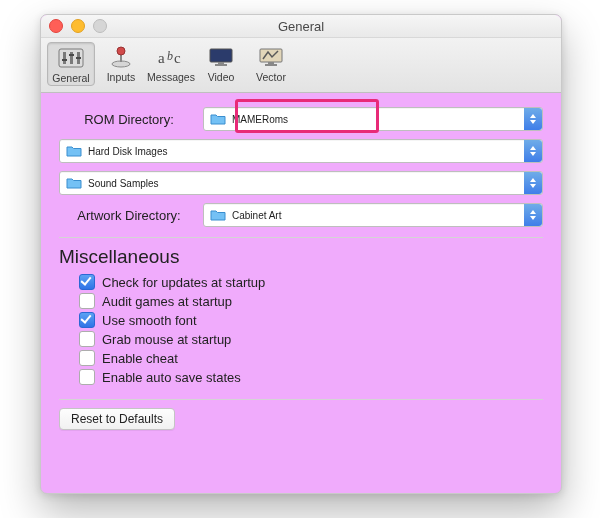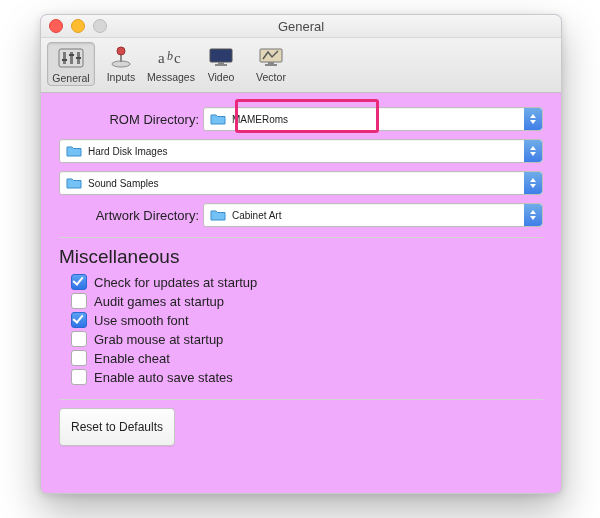--- a/index.html
+++ b/index.html
@@ -20,36 +20,36 @@
   .title{flex:1;text-align:center;font-size:13px;color:#484848;}
   
   .toolbar{height:50px;background:linear-gradient(#f2f2f2,#e3e3e3);border-bottom:1px solid #bfbfbf;display:flex;align-items:flex-start;padding:4px 6px 0 6px;gap:2px;}
   .titem{width:48px;height:44px;display:flex;flex-direction:column;align-items:center;justify-content:flex-start;border-radius:4px;padding-top:2px;}
   .titem .ticon{width:36px;height:26px;display:flex;align-items:center;justify-content:center;}
   .titem .tlabel{font-size:10.5px;color:#3b3b3b;margin-top:1px;}
   .titem.selected{background:#dcdcdc;border:1px solid #b7b7b7;box-sizing:border-box;box-shadow:inset 0 1px 2px rgba(0,0,0,0.12);}
   
   .content{padding:14px 18px 10px 18px;}
   .row{display:flex;align-items:center;margin-bottom:8px;}
-  .lbl{width:140px;text-align:right;font-size:13px;color:#222;padding-right:4px;}
+  .lbl{width:140px;text-align:center;font-size:13px;color:#222;padding-right:4px;}
   .dd{flex:1;height:22px;background:#fff;border:1px solid #bebebe;border-radius:3px;position:relative;display:flex;align-items:center;padding-left:6px;box-shadow:inset 0 1px 0 rgba(0,0,0,0.04);}
   .dd .folder{width:16px;height:12px;margin-right:6px;}
   .dd .ddtext{font-size:10px;color:#222;}
   .dd .arrows{position:absolute;right:0;top:0;bottom:0;width:18px;background:linear-gradient(#6face8,#3f7ee9);border-top-right-radius:3px;border-bottom-right-radius:3px;display:flex;flex-direction:column;align-items:center;justify-content:center;gap:2px;}
   .dd .arrows::before,.dd .arrows::after{content:"";width:0;height:0;border-left:3.5px solid transparent;border-right:3.5px solid transparent;}
   .dd .arrows::before{border-bottom:4px solid #fff;}
   .dd .arrows::after{border-top:4px solid #fff;}
   .highlight{position:absolute;pointer-events:none;border:3px solid #e82a78;border-radius:3px;}
   .sep{height:1px;background:#d4d4d4;margin:10px 0 8px 0;}
   .section-title{font-size:19px;color:#222;margin-bottom:6px;}
-  .check-row{display:flex;align-items:center;margin:3px 0 3px 12px;font-size:13px;color:#222;}
+  .check-row{display:flex;align-items:center;margin:3px 0 3px 20px;font-size:13px;color:#222;}
   .chk{width:14px;height:14px;border:1px solid #adadad;border-radius:3px;background:#fff;margin-right:7px;position:relative;flex:0 0 auto;}
   .chk.checked{background:linear-gradient(#5ca1f3,#2f73e6);border-color:#2b68d4;}
   .chk.checked::after{content:"";position:absolute;left:3px;top:0px;width:4px;height:8px;border:solid #fff;border-width:0 2px 2px 0;transform:rotate(40deg);}
-  .reset-btn{display:inline-flex;align-items:center;justify-content:center;height:20px;padding:8px 11px;font-size:12px;color:#222;background:linear-gradient(#fdfdfd,#f1f1f1);border:1px solid #c4c4c4;border-radius:4px;box-shadow:0 1px 0 rgba(0,0,0,0.05);}
+  .reset-btn{display:inline-flex;align-items:center;justify-content:center;height:20px;padding:0 11px;font-size:12px;color:#222;background:linear-gradient(#fdfdfd,#f1f1f1);border:1px solid #c4c4c4;border-radius:4px;box-shadow:0 1px 0 rgba(0,0,0,0.05);}
   
   .folder svg{display:block;}
 </style>
 </head>
 <body>
 <div class="canvas">
   <div class="window">
 
     <div class="titlebar">
       <div class="traffic">

